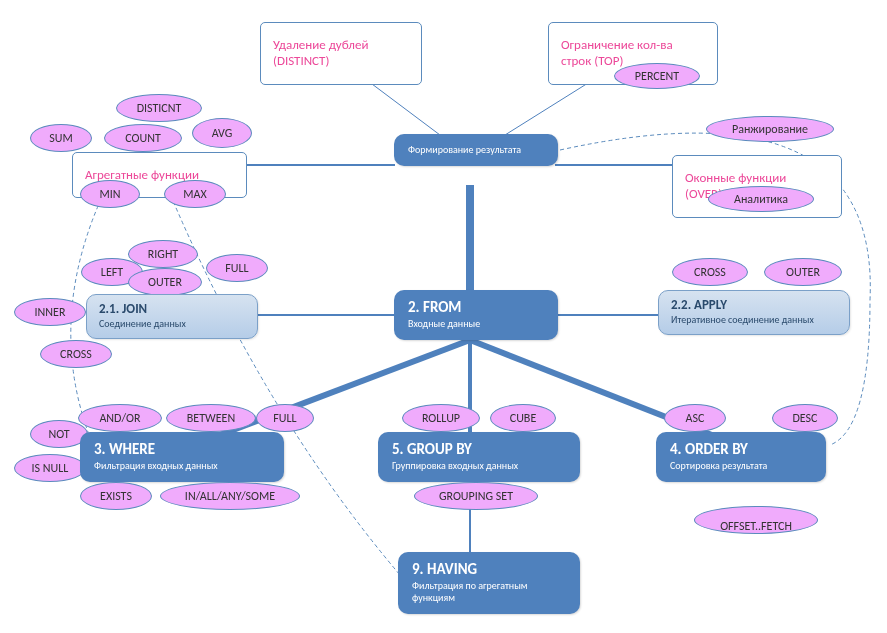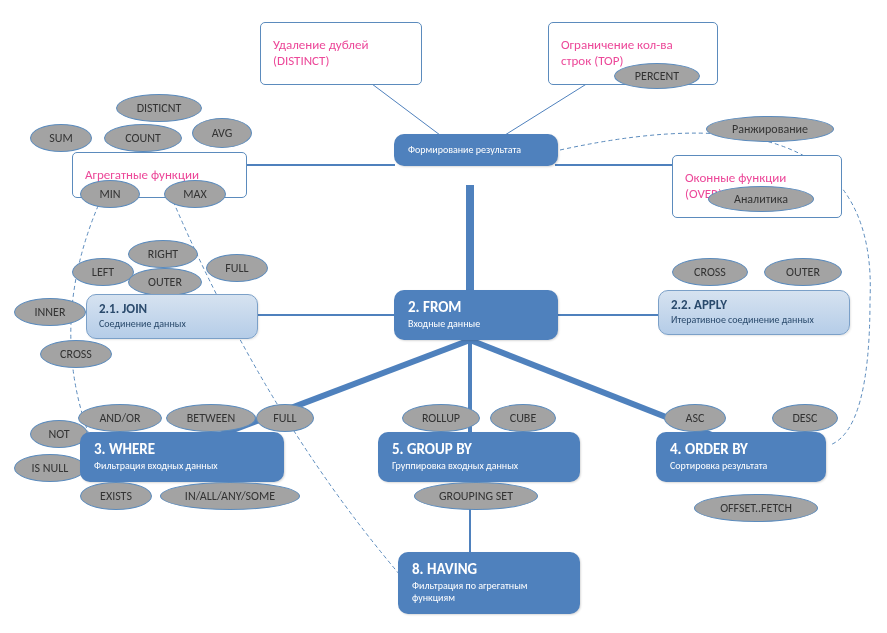--- a/index.html
+++ b/index.html
@@ -36,21 +36,21 @@
   border-radius: 5px;
   padding: 14px 12px;
   font-size: 13px;
   color: #ec4899;
   text-align: left;
   line-height: 1.25;
 }
 
 .node-ell {
   position: absolute;
-  background: #a3a3a3;
+  background: #f0abfc;
   border: 1px solid #5b8bbd;
   border-radius: 50%;
   font-size: 12px;
   color: #333;
   display: flex;
   align-items: center;
   justify-content: center;
   padding: 0 8px;
   white-space: nowrap;
 }
@@ -123,21 +123,21 @@
 (OVER)</span>
   </div>
 <div class="node-ell" style="left:708px; top:186px; width:106px; height:26px;">
     <span>Аналитика</span>
   </div>
 
 <div class="node-main" style="left:394px; top:134px; width:164px;">
   <div class="sub">Формирование результата</div>
 </div>
 
-<div class="node-ell" style="left:72px; top:258px; width:62px; height:28px;">
+<div class="node-ell" style="left:81px; top:258px; width:62px; height:28px;">
     <span>LEFT</span>
   </div>
 <div class="node-ell" style="left:128px; top:240px; width:70px; height:28px;">
     <span>RIGHT</span>
   </div>
 <div class="node-ell" style="left:206px; top:254px; width:62px; height:28px;">
     <span>FULL</span>
   </div>
 <div class="node-ell" style="left:128px; top:268px; width:74px; height:28px;">
     <span>OUTER</span>
@@ -212,20 +212,20 @@
 <div class="node-ell" style="left:664px; top:404px; width:62px; height:28px;">
     <span>ASC</span>
   </div>
 <div class="node-ell" style="left:772px; top:404px; width:66px; height:28px;">
     <span>DESC</span>
   </div>
 <div class="node-main" style="left:656px; top:432px; width:170px;">
   <div class="title">4. ORDER BY</div>
   <div class="sub">Сортировка результата</div>
 </div>
-<div class="node-ell" style="left:694px; top:494px; width:124px; height:28px;">
+<div class="node-ell" style="left:694px; top:506px; width:124px; height:28px;align-items:flex-end;">
     <span>OFFSET..FETCH</span>
   </div>
 
 <div class="node-main" style="left:398px; top:552px; width:182px;">
-  <div class="title">8. HAVING</div>
+  <div class="title">9. HAVING</div>
   <div class="sub">Фильтрация по агрегатным функциям</div>
 </div>
 
 </body></html>

